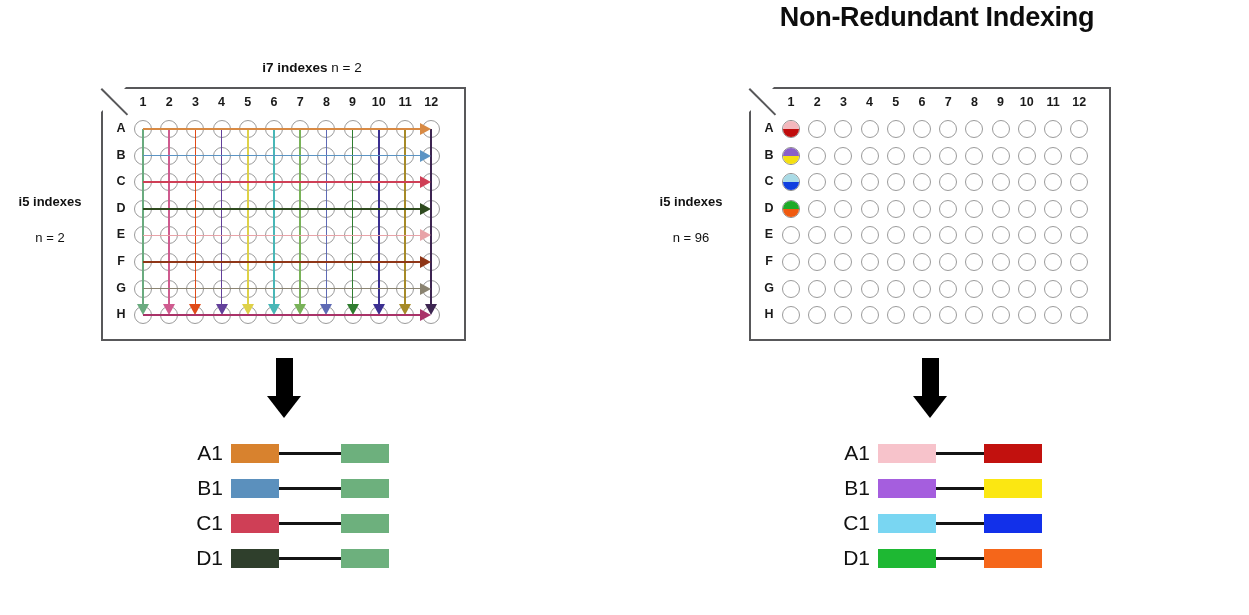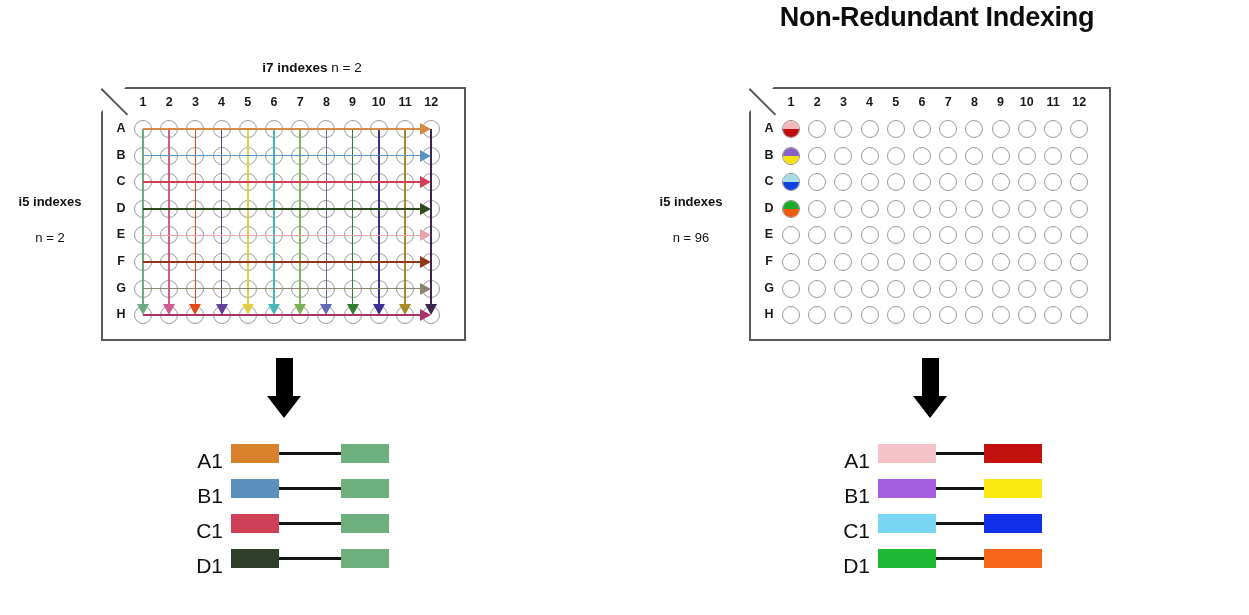--- a/index.html
+++ b/index.html
@@ -84,21 +84,21 @@
   .bigarrow{position:absolute;width:34px;height:60px;}
   .bigarrow .shaft{position:absolute;left:9px;top:0;width:17px;height:40px;background:#000;}
   .bigarrow .head{position:absolute;left:0;top:38px;width:0;height:0;
     border-left:17px solid transparent;border-right:17px solid transparent;
     border-top:22px solid #000;}
 
   
   .construct{position:absolute;height:24px;}
   .construct .wlabel{
     position:absolute;left:0;top:0;width:40px;height:24px;
-    font-size:21px;line-height:24px;text-align:right;color:#111;margin-top:8px;
+    font-size:21px;line-height:24px;text-align:right;color:#111;
   }
   .construct .barA{position:absolute;height:19px;top:3px;}
   .construct .linker{position:absolute;height:3px;top:11px;background:#141414;}
   .construct .barB{position:absolute;height:19px;top:3px;}
 
   .note{
     position:absolute;
     font-size:17px;font-weight:bold;line-height:1.48;
     color:#0d0d0d;
   }

